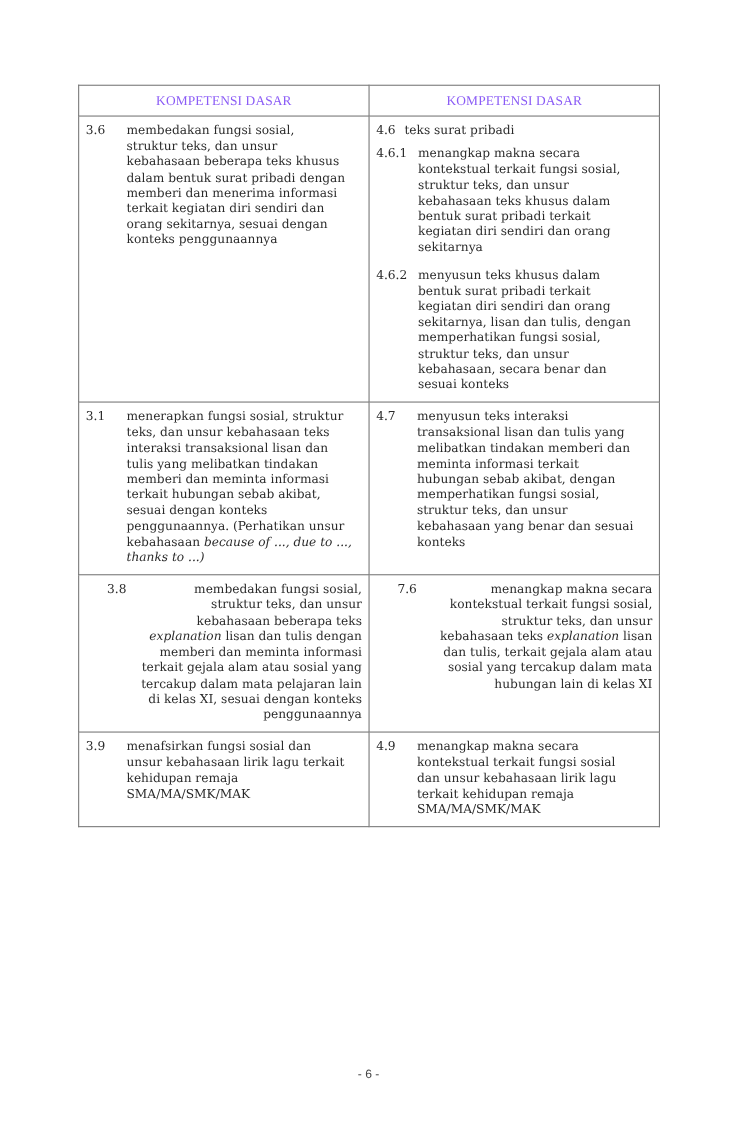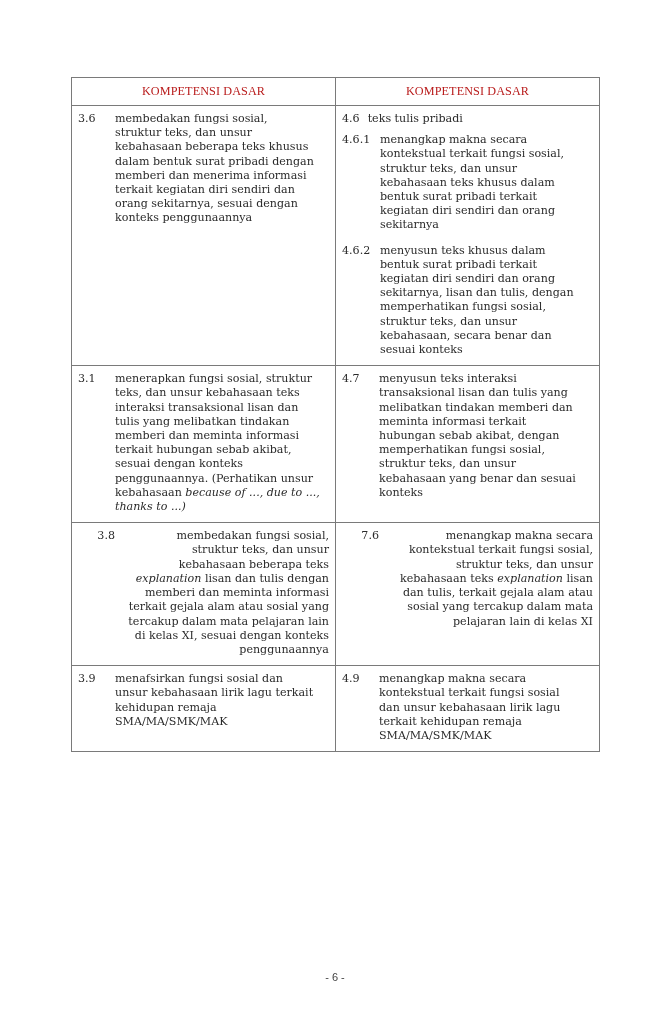--- a/index.html
+++ b/index.html
@@ -4,21 +4,21 @@
 <style>
   html, body { margin: 0; padding: 0; background: #ffffff; }
   body { width: 670px; height: 1024px; position: relative; overflow: hidden;
          font-family: "DejaVu Serif", serif; color: #2a2a2a; }
   .page { position: absolute; left: 0; top: 0; width: 670px; height: 1024px; }
   table.kd { position: absolute; left: 71px; top: 77px; width: 528px;
              border-collapse: collapse; table-layout: fixed; }
   table.kd td, table.kd th { border: 1px solid #7a7a7a; vertical-align: top;
              padding: 0; font-weight: normal; }
   table.kd th { height: 27px; font-family: "Liberation Serif", serif; font-size: 12.2px;
-                letter-spacing: 0.1px; text-align: center; vertical-align: middle; color: #b91c1c; }
+                letter-spacing: 0.1px; text-align: center; vertical-align: middle; color: #8b5cf6; }
   col.c1 { width: 264px; } col.c2 { width: 264px; }
   .cell { padding: 6px 6px 8px 6px; font-size: 11.1px; line-height: 14.2px; }
   .item { display: flex; }
   .num { flex: 0 0 37px; }
   .num.wide { flex: 0 0 38px; }
   .num.short { flex: 0 0 auto; margin-right: 8px; }
   .txt { flex: 1 1 auto; white-space: pre-line; }
   .item + .item { margin-top: 7px; justify-content: flex-end; }
   em { font-style: italic; }
   tr.r1 td { height: 250px; }
@@ -56,21 +56,21 @@
 terkait kegiatan  diri sendiri dan
 orang sekitarnya, sesuai dengan
 konteks penggunaannya</span>
           </div>
         </div>
       </td>
       <td>
         <div class="cell">
           <div class="item">
             <span class="num short">4.6</span>
-            <span class="txt">teks tulis pribadi</span>
+            <span class="txt">teks surat pribadi</span>
           </div>
           <div class="item">
             <span class="num wide">4.6.1</span>
             <span class="txt">menangkap makna secara
 kontekstual terkait fungsi sosial,
 struktur teks, dan unsur
 kebahasaan teks khusus dalam
 bentuk surat pribadi terkait
 kegiatan diri sendiri dan orang
 sekitarnya</span>
@@ -146,21 +146,21 @@
       <td>
         <div class="cell">
           <div class="item">
             <span class="num">7.6</span>
             <span class="txt"><span>menangkap makna secara
 kontekstual terkait fungsi sosial,
 struktur teks, dan unsur
 kebahasaan teks </span><em>explanation</em><span> lisan
 dan tulis, terkait gejala alam atau
 sosial yang tercakup dalam mata
-pelajaran lain di kelas XI</span></span>
+hubungan lain di kelas XI</span></span>
           </div>
         </div>
       </td>
     </tr>
 
     <tr class="r4">
       <td>
         <div class="cell">
           <div class="item">
             <span class="num">3.9</span>

